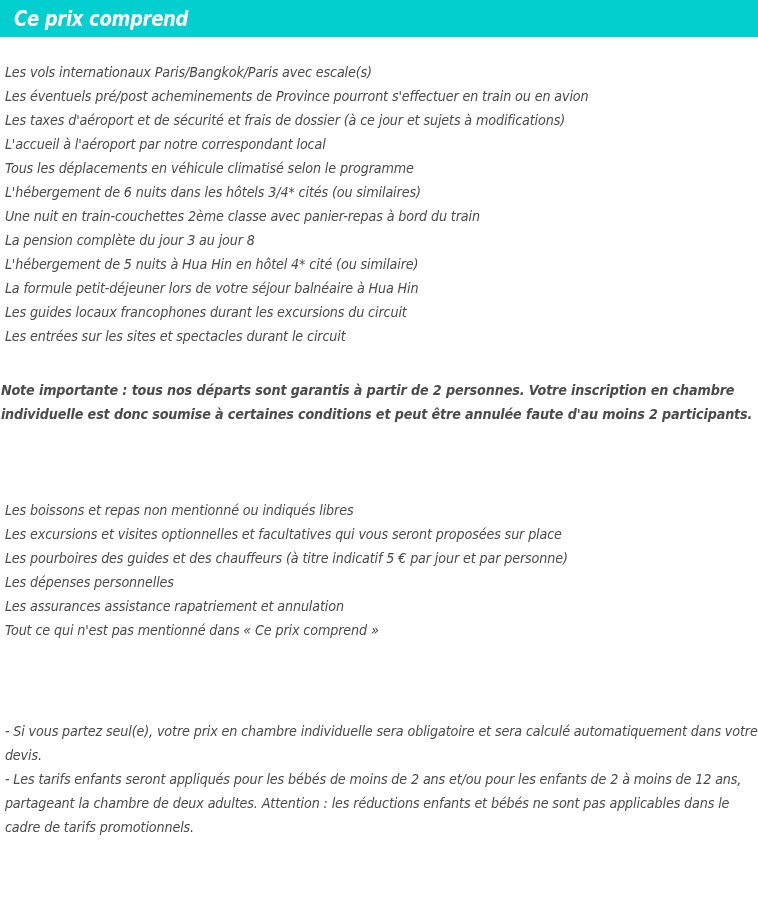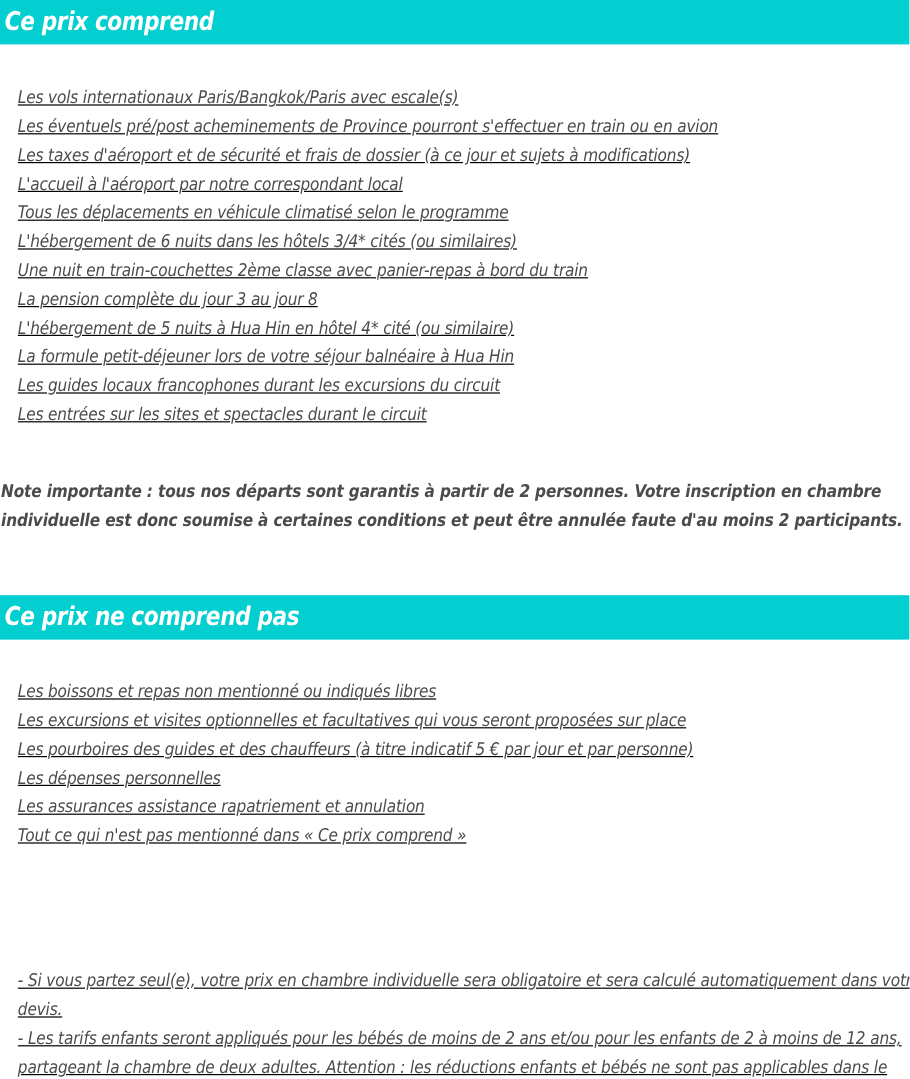--- a/index.html
+++ b/index.html
@@ -21,40 +21,39 @@
   }
 
   
   .section-header {
     background: #03ced0;
     width: 100%;
     height: 37px;
     display: flex;
     align-items: center;
     box-sizing: border-box;
-    padding-left: 4px;
+    padding-left: 14px;
   }
   .section-header .section-title {
     color: #ffffff;
     font-family: "DejaVu Sans", sans-serif;
     font-style: italic;
     font-weight: bold;
     font-size: 21.5px;
     line-height: 1;
     letter-spacing: -0.4px;
     transform: scaleX(0.84);
     transform-origin: left center;
     white-space: nowrap;
   }
 
   
   .section-body {
     padding: 0;
-    margin: 14px;
-    text-decoration: underline;
+    margin: 4px;
   }
   .line {
     color: #4b4b4b;
     font-family: "DejaVu Sans", sans-serif;
     font-style: italic;
     font-size: 14.6px;
     line-height: 24px;
     letter-spacing: -0.15px;
     transform: scaleX(0.875);
     transform-origin: left center;
@@ -110,23 +109,20 @@
     <div class="line">Les guides locaux francophones durant les excursions du circuit</div>
     <div class="line">Les entrées sur les sites et spectacles durant le circuit</div>
   </div>
 
   <div class="gap-block-1"></div>
 
   <div class="para bold"> Note importante : tous nos départs sont garantis à partir de 2 personnes. Votre inscription en chambre individuelle est donc soumise à certaines conditions et peut être annulée faute d'au moins 2 participants.</div>
 
   <div class="gap-section-1"></div>
 
-  <div class="section-header">
-    <div class="section-title">Ce prix ne comprend pas</div>
-  </div>
 
   <div class="gap-after-header-2"></div>
 
   <div class="section-body">
     <div class="line">Les boissons et repas non mentionné ou indiqués libres</div>
     <div class="line">Les excursions et visites optionnelles et facultatives qui vous seront proposées sur place</div>
     <div class="line">Les pourboires des guides et des chauffeurs (à titre indicatif 5 € par jour et par personne)</div>
     <div class="line">Les dépenses personnelles</div>
     <div class="line">Les assurances assistance rapatriement et annulation</div>
     <div class="line">Tout ce qui n'est pas mentionné dans « Ce prix comprend »</div>

